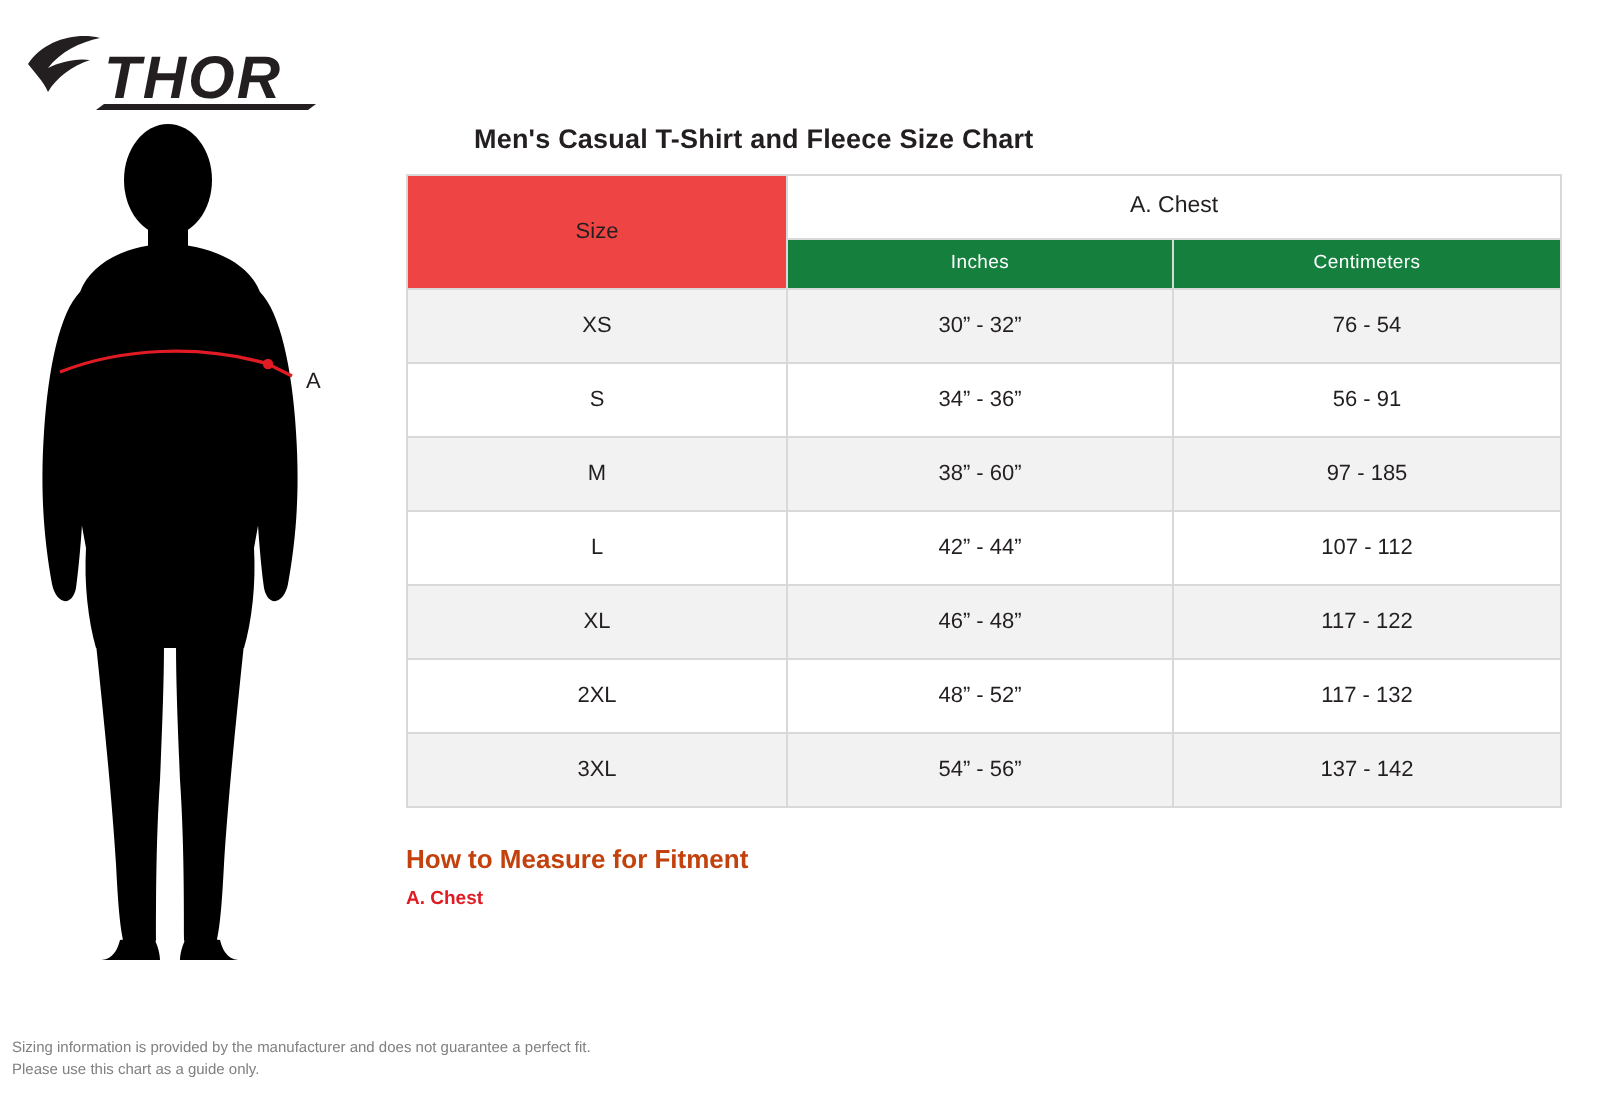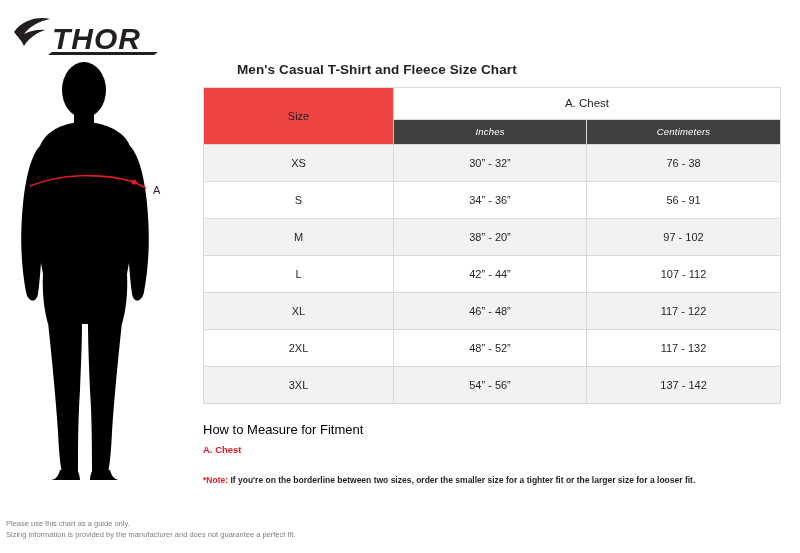--- a/index.html
+++ b/index.html
@@ -73,49 +73,48 @@
     font-size: 11px;
     color: #231f20;
   }
   .hd-chest {
     background: #ffffff;
     font-size: 11.5px;
     color: #231f20;
     height: 27px;
   }
   .hd-unit {
-    background: #404040;
+    background: #15803d;
     color: #ffffff;
     font-size: 9.5px;
     height: 21px;
     letter-spacing: 0.2px;
     border: 1px solid #000000;
-    font-style: italic;
   }
 
   .size-chart tbody td {
     height: 34px;
     font-size: 11px;
     color: #231f20;
     margin-top: 24px;
   }
   .size-chart tbody tr.shade td {
     background: #f2f2f2;
   }
   .size-chart tbody tr.plain td {
     background: #ffffff;
   }
   .col-size { font-weight: normal; }
 
   
   .measure-title {
     font-size: 13px;
-    font-weight: normal;
+    font-weight: bold;
     margin: 18px 0 7px 0;
-    color: #000000;
+    color: #c2410c;
   }
   .measure-label {
     font-size: 9.5px;
     font-weight: bold;
     color: #e01b24;
     margin: 0 0 2px 0;
   }
   .measure-text {
     font-size: 8.5px;
     line-height: 1.35;
@@ -226,31 +225,31 @@
       </tr>
       <tr>
         <th class="hd-unit">Inches</th>
         <th class="hd-unit">Centimeters</th>
       </tr>
     </thead>
     <tbody>
       <tr class="shade">
         <td class="col-size">XS</td>
         <td>30” - 32”</td>
-        <td>76 - 38</td>
+        <td>76 - 54</td>
       </tr>
       <tr class="plain">
         <td class="col-size">S</td>
         <td>34” - 36”</td>
         <td>56 - 91</td>
       </tr>
       <tr class="shade">
         <td class="col-size">M</td>
-        <td>38” - 20”</td>
-        <td>97 - 102</td>
+        <td>38” - 60”</td>
+        <td>97 - 185</td>
       </tr>
       <tr class="plain">
         <td class="col-size">L</td>
         <td>42” - 44”</td>
         <td>107 - 112</td>
       </tr>
       <tr class="shade">
         <td class="col-size">XL</td>
         <td>46” - 48”</td>
         <td>117 - 122</td>
@@ -264,22 +263,18 @@
         <td class="col-size">3XL</td>
         <td>54” - 56”</td>
         <td>137 - 142</td>
       </tr>
     </tbody>
   </table>
 
   <h2 class="measure-title">How to Measure for Fitment</h2>
   <p class="measure-label">A. Chest</p>
 
-  <p class="note">
-    <span class="note-label">*Note:</span>
-    <span class="note-body">If you're on the borderline between two sizes, order the smaller size for a tighter fit or the larger size for a looser fit.</span>
-  </p>
 </div>
 
 <div class="footer">
+  <div>Sizing information is provided by the manufacturer and does not guarantee a perfect fit.</div>
   <div>Please use this chart as a guide only.</div>
-  <div>Sizing information is provided by the manufacturer and does not guarantee a perfect fit.</div>
 </div>
 
 </body></html>

